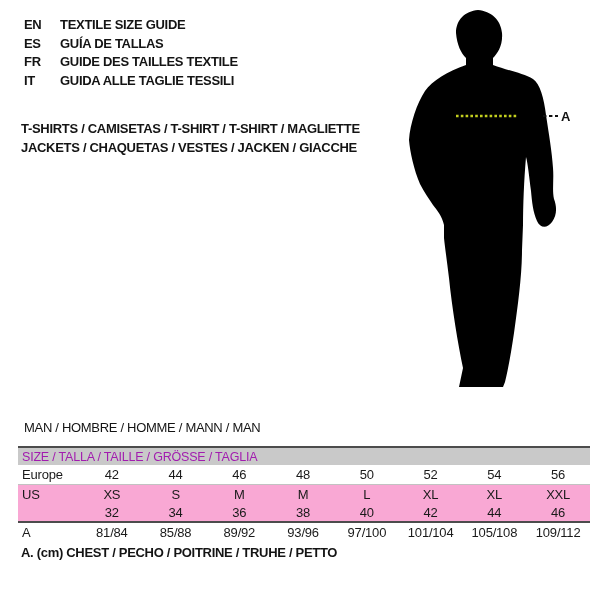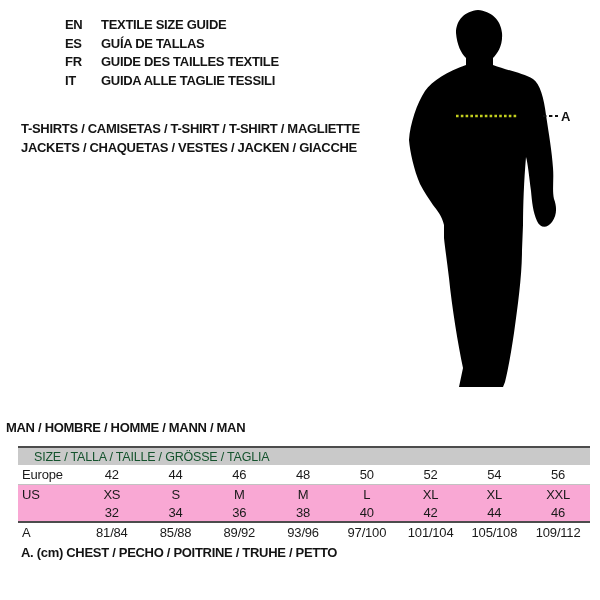--- a/index.html
+++ b/index.html
@@ -5,37 +5,37 @@
   html,body { margin:0; padding:0; background:#fff; }
   .canvas {
     position:relative; width:600px; height:600px; background:#ffffff;
     font-family:"Liberation Sans","DejaVu Sans",sans-serif; color:#141414;
     overflow:hidden;
   }
   
   .lang-block { position:absolute; left:24px; top:16px; }
   .lang-row { display:flex; height:18.7px; line-height:18.7px;
     font-size:13px; font-weight:700; letter-spacing:-0.3px; white-space:nowrap; }
-  .lang-code { width:36px; flex:0 0 36px;margin-left:41px; }
+  .lang-code { width:36px; flex:0 0 36px; }
   
   .cat-block { position:absolute; left:21px; top:120px; }
   .cat-line { height:18.5px; line-height:18.5px; font-size:13px; font-weight:700;
     letter-spacing:-0.3px; white-space:nowrap; }
   
   .figure-svg { position:absolute; left:400px; top:5px; }
   
-  .man-heading { position:absolute; left:6px; top:420px; font-size:13px;
-    font-weight:700; letter-spacing:-0.3px; white-space:nowrap; }
+  .man-heading { position:absolute; left:24px; top:420px; font-size:13px;
+    font-weight:400; letter-spacing:-0.3px; white-space:nowrap; }
   
   .size-table { position:absolute; left:18px; top:446px; width:572px;
     border-collapse:collapse; table-layout:fixed;
     border-top:2px solid #4c4c4c; font-size:13px; letter-spacing:-0.2px; color:#1a1a1a; }
   .size-table td { text-align:center; vertical-align:middle; padding:0; height:18px; }
-  .size-table .hdr td { background:#c9c9c9; text-align:left; padding-left:16px;
-    font-size:12.5px; height:17px; color:#14532d; }
+  .size-table .hdr td { background:#c9c9c9; text-align:left; padding-left:4px;
+    font-size:12.5px; height:17px; color:#a21caf; }
   .size-table td.lbl { text-align:left; padding-left:4px; }
   .size-table .row-0 td { height:19px; border-bottom:1px solid #c2c2c2; background:#ffffff;margin-left:8px; }
   .size-table .row-1 td, .size-table .row-2 td { background:#f9a8d4; }
   .size-table .row-3 td { border-top:2px solid #4c4c4c; height:19px; background:#ffffff; }
   
   .footnote { position:absolute; left:21px; top:545px; font-size:13px;
     font-weight:700; letter-spacing:-0.3px; white-space:nowrap; }
 </style>
 </head>
 <body>

